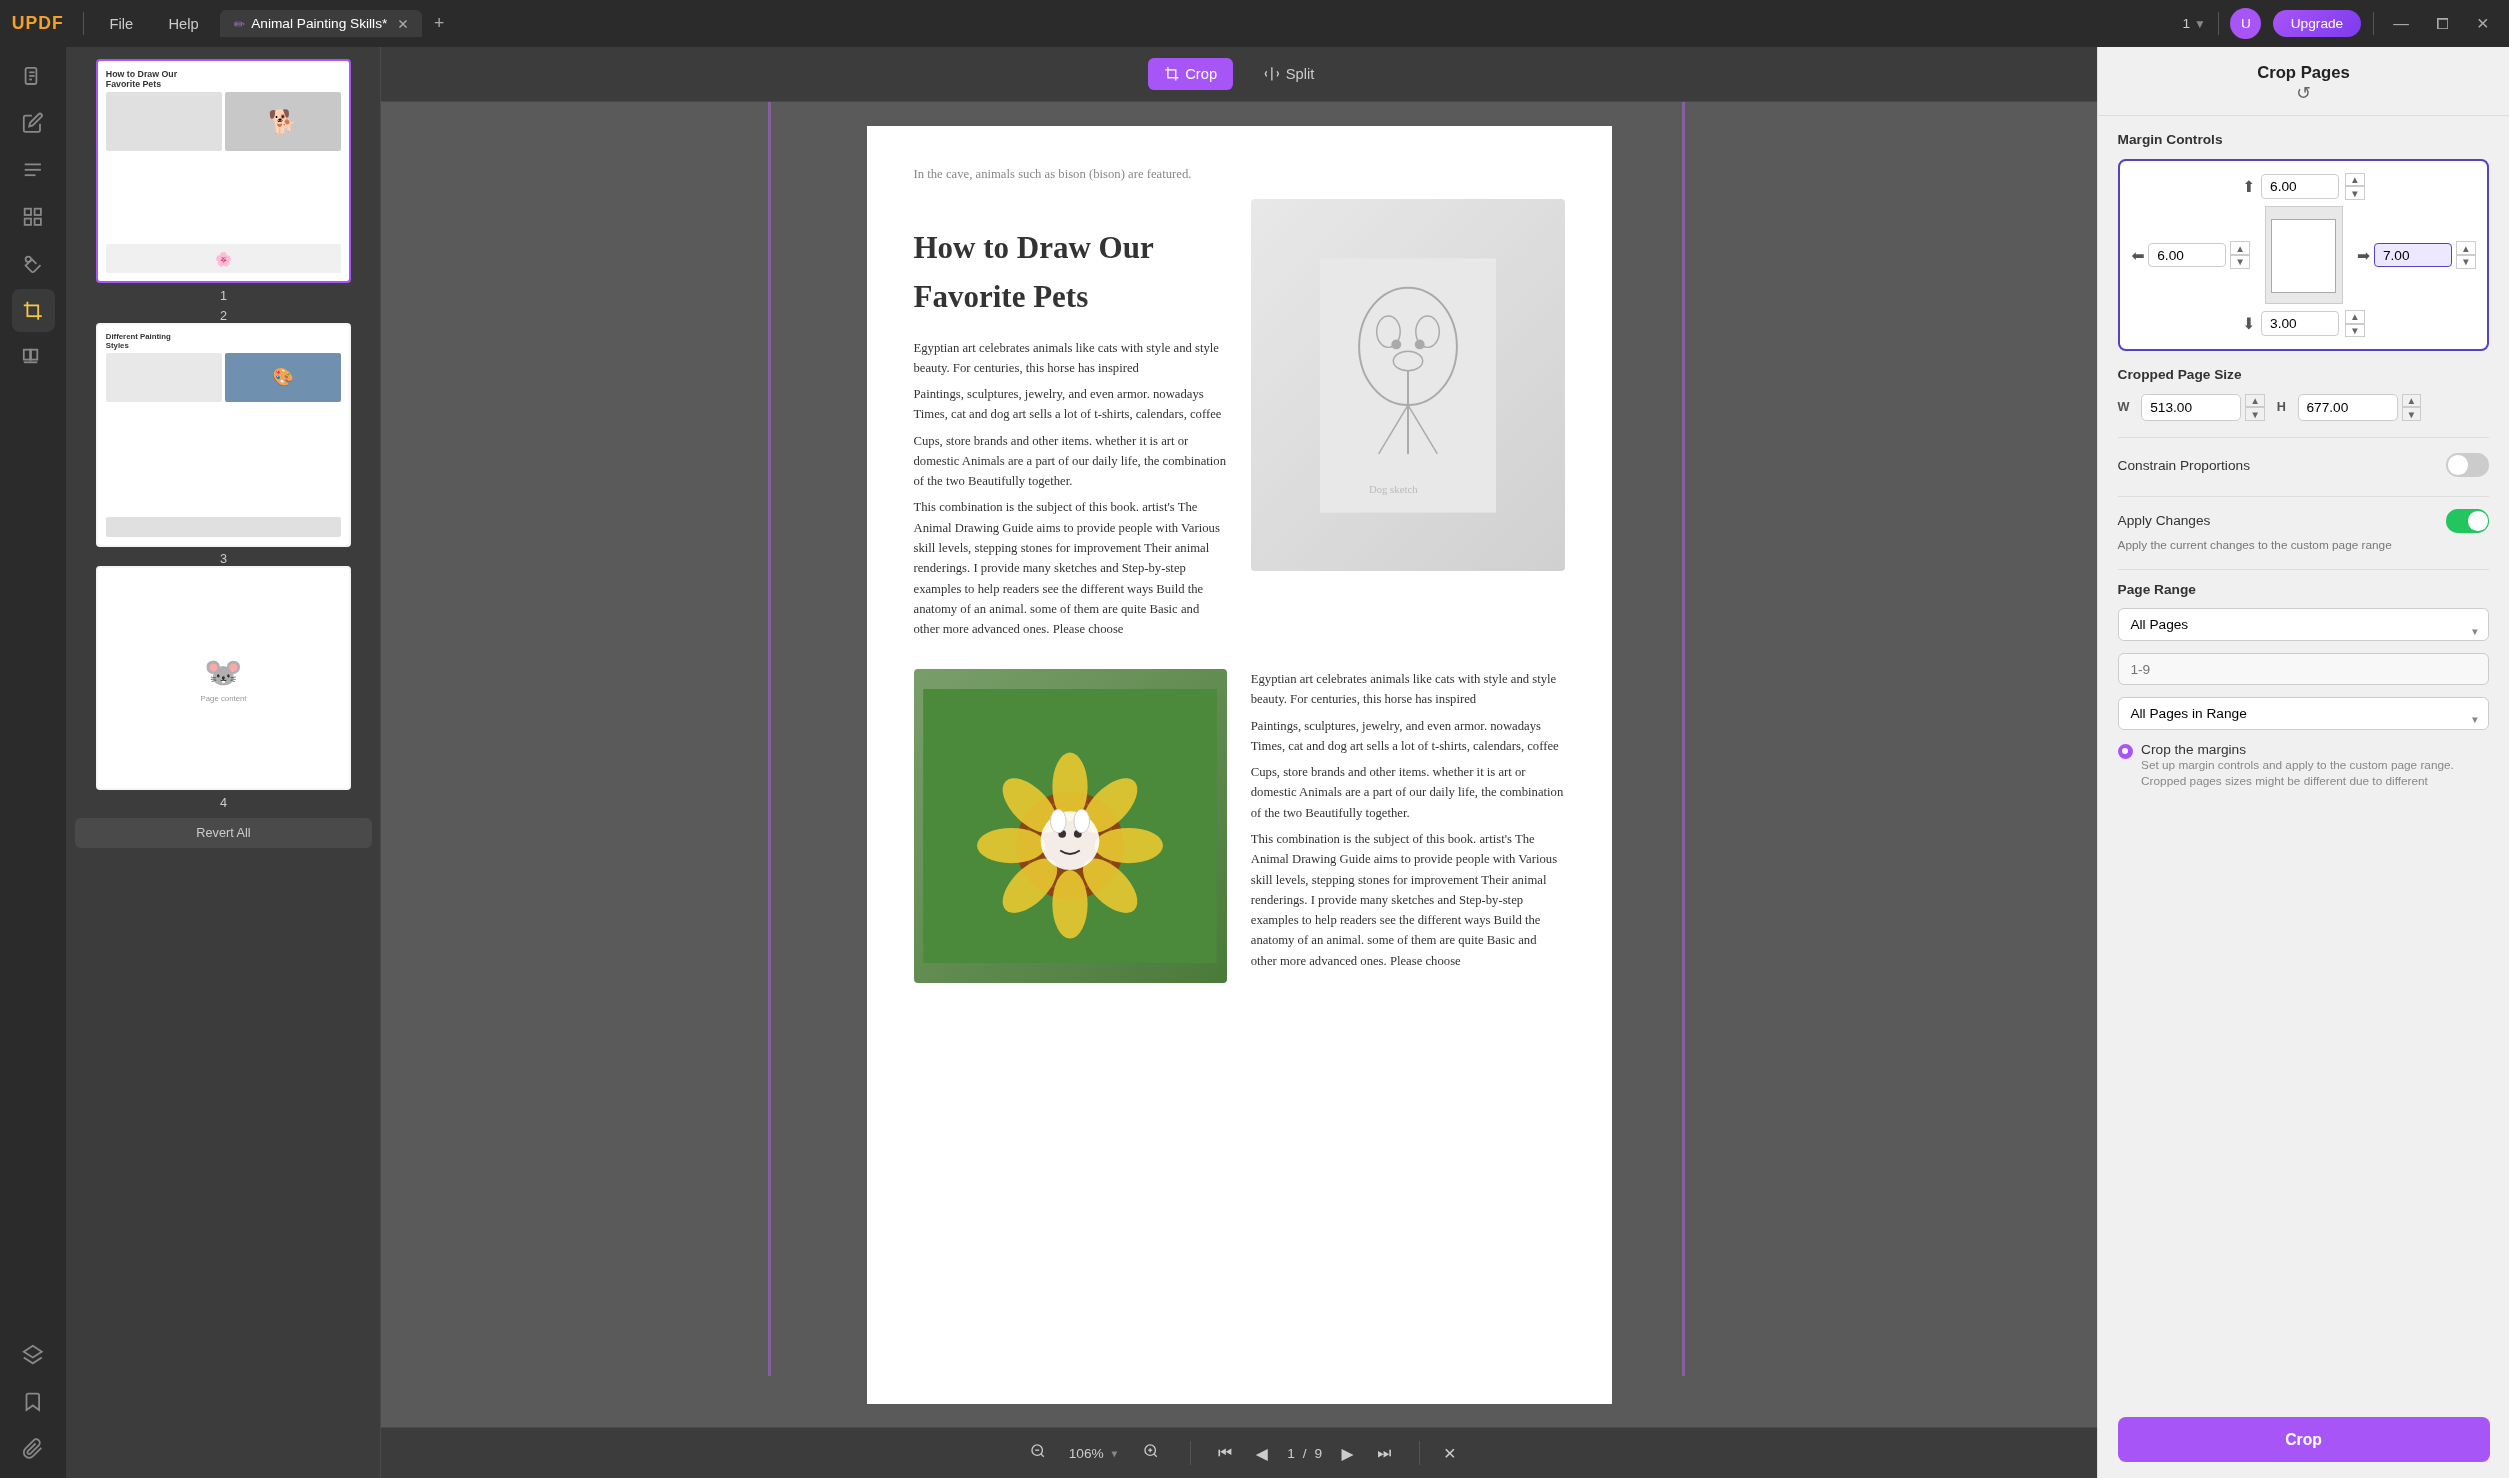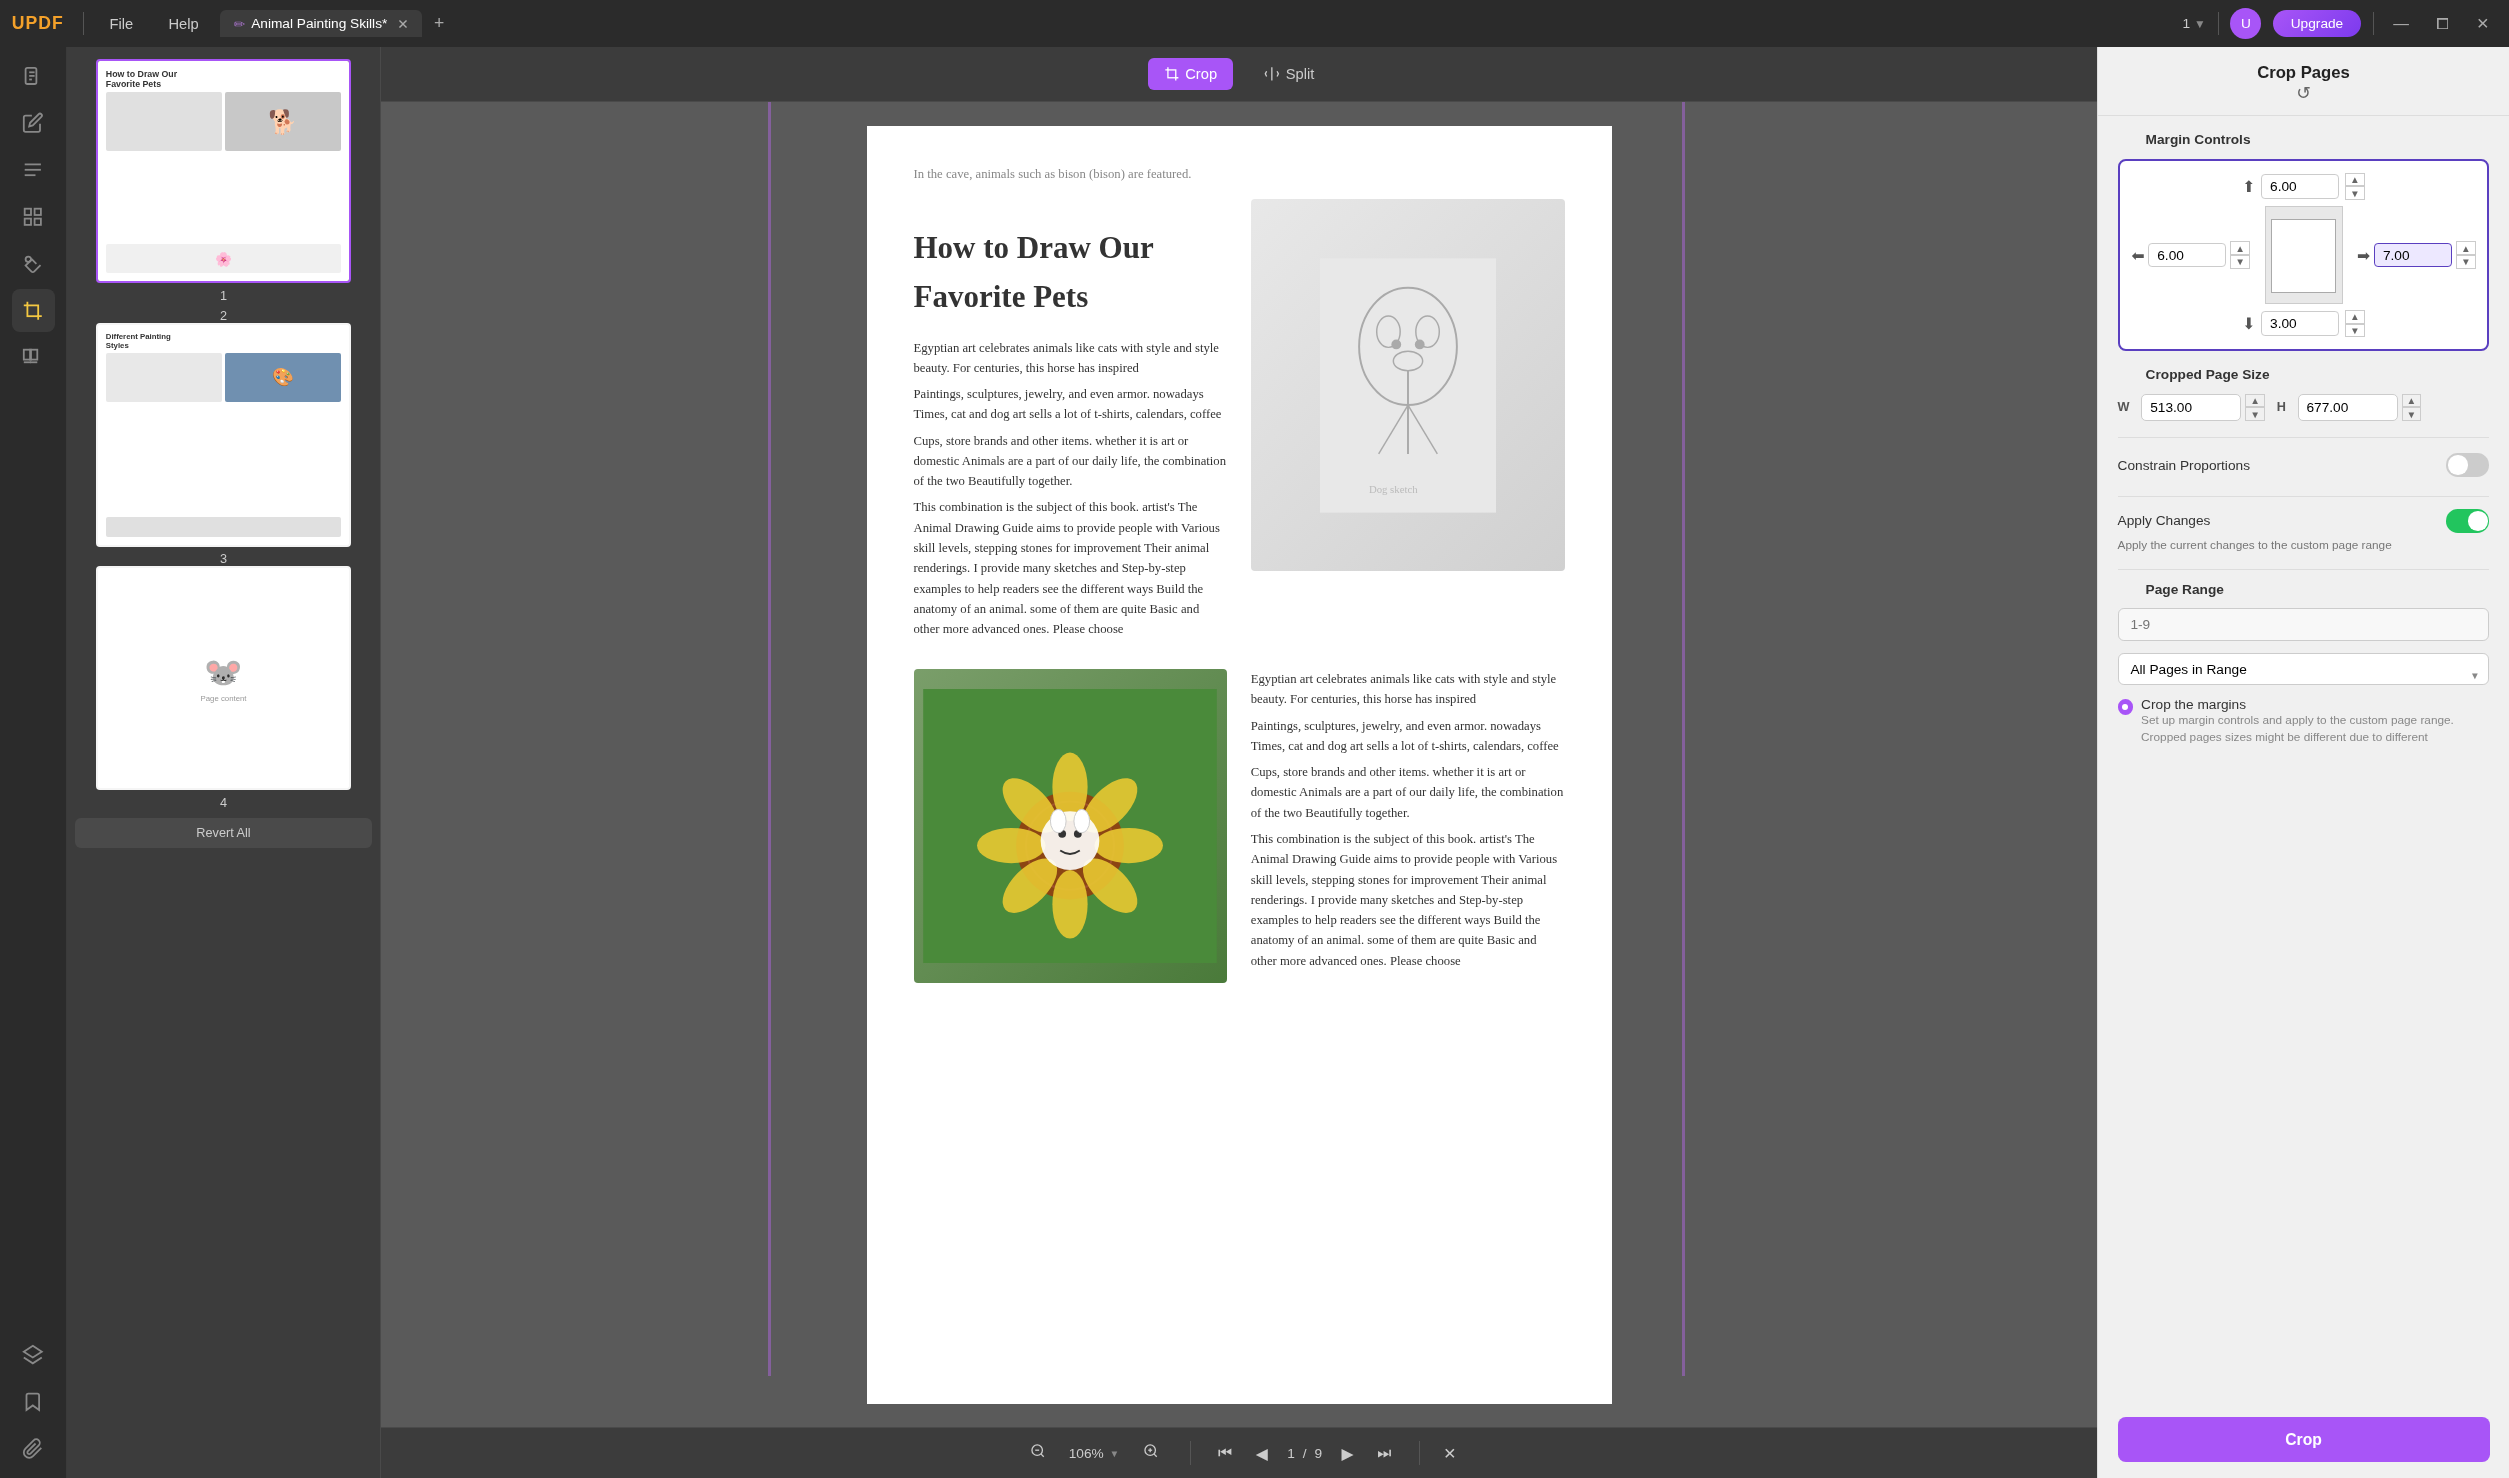--- a/index.html
+++ b/index.html
@@ -73,21 +73,21 @@
     
     #right-panel {
       width: 412px; background: #f0f0f0; border-left: 1px solid #ddd; display: flex; flex-direction: column; padding: 0;
     }
     #right-panel-header { padding: 15.7px 19.6px 11.8px; background: #f0f0f0; border-bottom: 1px solid #ddd; display: flex; align-items: center; justify-content: space-between; flex-direction: column; }
     #right-panel-header h3 { font-size: 16.7px; font-weight: 600; color: #222; }
     .refresh-btn { background: none; border: none; font-size: 17.6px; color: #666; cursor: pointer; }
     #right-panel-body { flex: 1; overflow-y: auto; padding: 15.7px 19.6px; }
 
     
-    .section-label { font-size: 13.7px; font-weight: 600; color: #333; margin-bottom: 11.8px; margin-left: 28px; }
+    .section-label { font-size: 13.7px; font-weight: 600; color: #333; margin-bottom: 11.8px; }
     .margin-controls-box { border: 2px solid #5a3fc0; border-radius: 7.8px; padding: 11.8px; background: #fff; margin-bottom: 15.7px; }
     .margin-input { width: 78px; border: 1px solid #ccc; border-radius: 3.9px; padding: 3.9px 7.8px; font-size: 13.7px; }
     .margin-input.highlighted { border-color: #5a3fc0; background: #ede8ff; }
     .margin-spinners { display: flex; flex-direction: column; }
     .spin-btn { background: none; border: 1px solid #ccc; width: 19.6px; height: 13.7px; font-size: 9.8px; cursor: pointer; display: flex; align-items: center; justify-content: center; color: #666; }
     .margin-preview { width: 78px; height: 98px; background: #e8e8e8; border: 1px solid #ccc; margin: 0 auto; position: relative; }
     .margin-preview-inner { position: absolute; top: 11.8px; bottom: 9.8px; left: 5.9px; right: 5.9px; background: #fff; border: 1px solid #aaa; }
 
     
     .size-row { display: flex; align-items: center; gap: 11.8px; margin-bottom: 15.7px; }
@@ -513,20 +513,27 @@
         <div class="toggle on">
           <div class="toggle-thumb"></div>
         </div>
       </div>
       <p class="apply-desc">Apply the current changes to the custom page range</p>
 
       <div class="divider"></div>
 
       
       <div class="section-label">Page Range</div>
+      <div class="select-wrapper">
+        <select class="select-input">
+          <option>All Pages</option>
+          <option>Current Page</option>
+          <option>Custom Range</option>
+        </select>
+      </div>
 
       <input type="text" class="page-range-input" placeholder="1-9" style="">
 
       <div class="select-wrapper">
         <select class="select-input">
           <option>All Pages in Range</option>
           <option>Odd Pages in Range</option>
           <option>Even Pages in Range</option>
         </select>
       </div>

